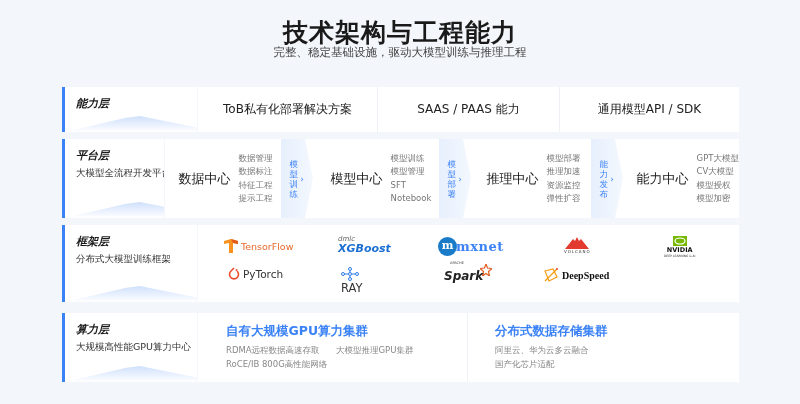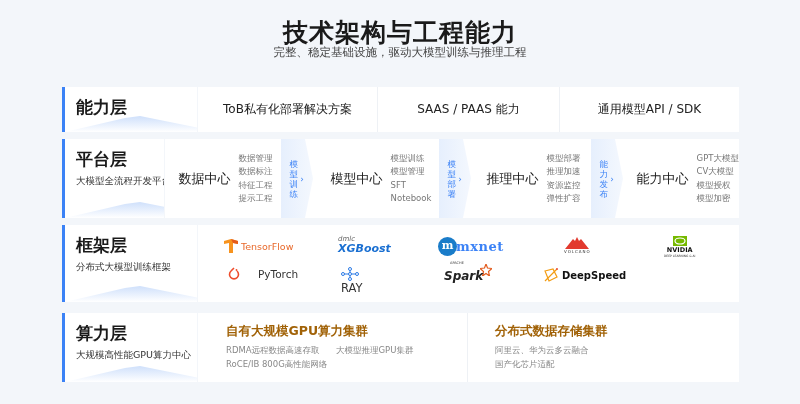--- a/index.html
+++ b/index.html
@@ -3,21 +3,21 @@
 <meta charset="utf-8">
 <style>
   * { box-sizing: border-box; margin: 0; padding: 0; }
   html, body { width: 800px; height: 404px; overflow: hidden; }
   body { background: #f3f6fa; font-family: "DejaVu Sans", "Liberation Sans", sans-serif; color: #1f1f1f; position: relative; }
   .title { position: absolute; top: 8px; left: 0; width: 800px; text-align: center; font-size: 25px; font-weight: bold; color: #1a1a1a; letter-spacing: 1px; margin-top: 8px; }
   .subtitle { position: absolute; top: 45px; left: 0; width: 800px; text-align: center; font-size: 11.5px; color: #444; }
 
   .row { position: absolute; left: 62px; width: 677px; display: flex; }
   .label-card { position: relative; width: 135px; height: 100%; background: #fff; border-left: 3px solid #3b82f6; overflow: hidden; padding: 9px 0 0 11px; }
-  .label-card .name { font-size: 17px; font-weight: bold; color: #1a1a1a; }
+  .label-card .name { font-size: 11px; font-weight: bold; color: #1a1a1a; font-style: italic; }
   .label-card .desc { font-size: 9.5px; color: #333; margin-top: 4px; white-space: nowrap; }
   .label-card .wave { position: absolute; left: 0; bottom: 0; width: 135px; height: 22px; }
   .content { flex: 1; margin-left: 1px; background: #fff; height: 100%; position: relative; display: flex; }
 
   
   .r1 { top: 87px; height: 45px; }
   .r1 .cell { display: flex; align-items: center; justify-content: center; font-size: 12px; color: #222; border-right: 1px solid #eef1f5; }
   .r1 .cell:last-child { border-right: none; }
   .r1 .c1 { width: 180px; } .r1 .c2 { width: 182px; } .r1 .c3 { flex: 1; }
 
@@ -34,21 +34,21 @@
 
   
   .r3 { top: 225px; height: 77px; }
   .logo { position: absolute; display: flex; align-items: center; white-space: nowrap; }
 
   
   .r4 { top: 313px; height: 69px; }
   .r4 .blk { height: 100%; padding: 10px 0 0 28px; }
   .r4 .blk1 { width: 270px; border-right: 1px solid #eef1f5; }
   .r4 .blk2 { flex: 1; padding-left: 27px; }
-  .r4 .bt { font-size: 12.5px; font-weight: bold; color: #a16207; margin-bottom: 4px; }
+  .r4 .bt { font-size: 12.5px; font-weight: bold; color: #3b82f6; margin-bottom: 4px; }
   .r4 .items { display: grid; grid-template-columns: 110px 110px; font-size: 8.5px; color: #888; line-height: 13.5px; }
   .r4 .items.one { grid-template-columns: 200px; }
 </style>
 </head>
 <body>
 
 <div class="title">技术架构与工程能力</div>
 <div class="subtitle">完整、稳定基础设施，驱动大模型训练与推理工程</div>
 
 <div class="row r1">
@@ -200,21 +200,21 @@
         </svg>
       <span style="font-size:6.5px;font-weight:bold;color:#111;line-height:8px;">NVIDIA</span>
       <span style="font-size:3px;color:#333;">DEEP LEARNING &amp; AI</span>
     </div>
 
     <div class="logo" style="left:30px;top:42px;">
       <svg width="12" height="14" viewBox="0 0 12 14">
           <path d="M6 1 L3 4 A4.5 4.5 0 1 0 9 4" fill="none" stroke="#ee4c2c" stroke-width="1.6"></path>
           <circle cx="8.5" cy="3" r="0.9" fill="#ee4c2c"></circle>
         </svg>
-      <span style="font-size:10.5px;color:#333;margin-left:18px;">PyTorch</span>
+      <span style="font-size:10.5px;color:#333;margin-left:3px;">PyTorch</span>
     </div>
 
     <div class="logo" style="left:140px;top:42px;flex-direction:column;">
       <svg width="18" height="14" viewBox="0 0 18 14">
           <g fill="none" stroke="#2c7be5" stroke-width="1">
             <circle cx="2" cy="7" r="1.5"></circle>
             <circle cx="9" cy="2" r="1.5"></circle>
             <circle cx="9" cy="12" r="1.5"></circle>
             <circle cx="16" cy="7" r="1.5"></circle>
             <circle cx="9" cy="7" r="1.5"></circle>
@@ -227,21 +227,21 @@
     <div class="logo" style="left:246px;top:40px;">
       <span style="position:relative;display:inline-block;">
         <span style="position:absolute;top:-4px;left:6px;font-size:3.5px;color:#333;">APACHE</span>
         <span style="font-size:12px;color:#222;font-style:italic;font-weight:bold;">Spark</span>
       </span>
       <svg width="12" height="12" viewBox="0 0 12 12" style="margin-left:-3px;margin-top:-10px;">
           <path d="M6 0 L7.5 4 L12 4.5 L8.5 7.5 L9.5 12 L6 9.5 L2.5 12 L3.5 7.5 L0 4.5 L4.5 4 Z" fill="none" stroke="#e25a1c" stroke-width="1.2"></path>
         </svg>
     </div>
 
-    <div class="logo" style="left:346px;top:43px;">
+    <div class="logo" style="left:346px;top:43px;font-family:Liberation Serif, serif;">
       <svg width="14" height="14" viewBox="0 0 14 14">
           <path d="M1 13 L13 1 M1 3 L9 1 L13 9 L5 13 Z" fill="none" stroke="#f39c12" stroke-width="1.2"></path>
           <circle cx="13" cy="1" r="1" fill="#e74c3c"></circle>
         </svg>
       <span style="font-size:10px;color:#111;font-weight:bold;margin-left:4px;">DeepSpeed</span>
     </div>
   </div>
 </div>
 
 <div class="row r4">

